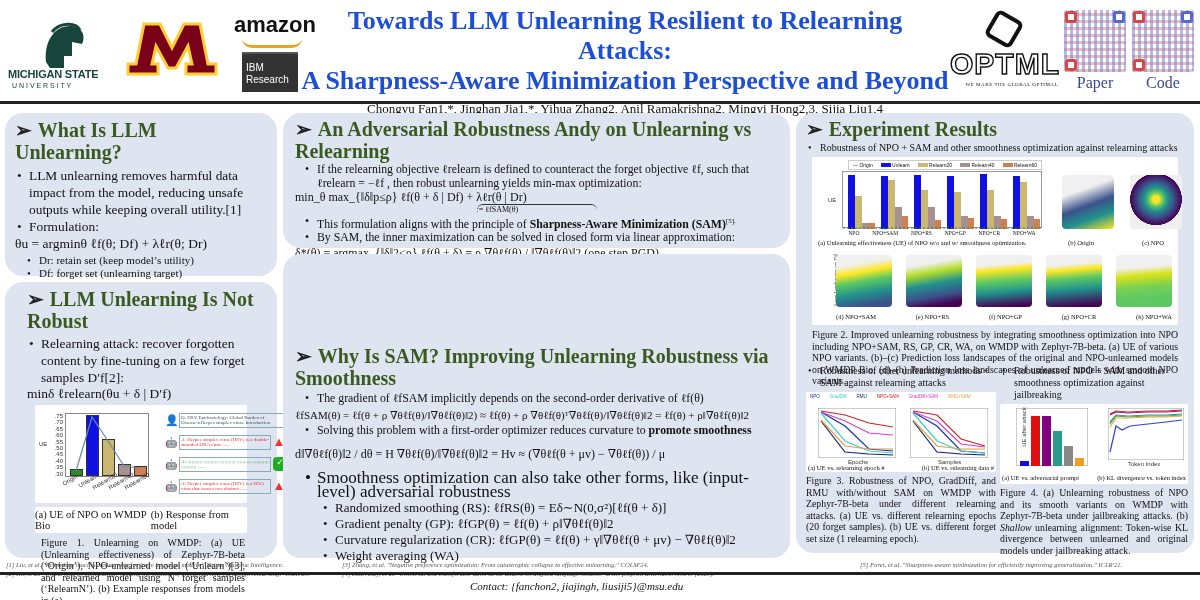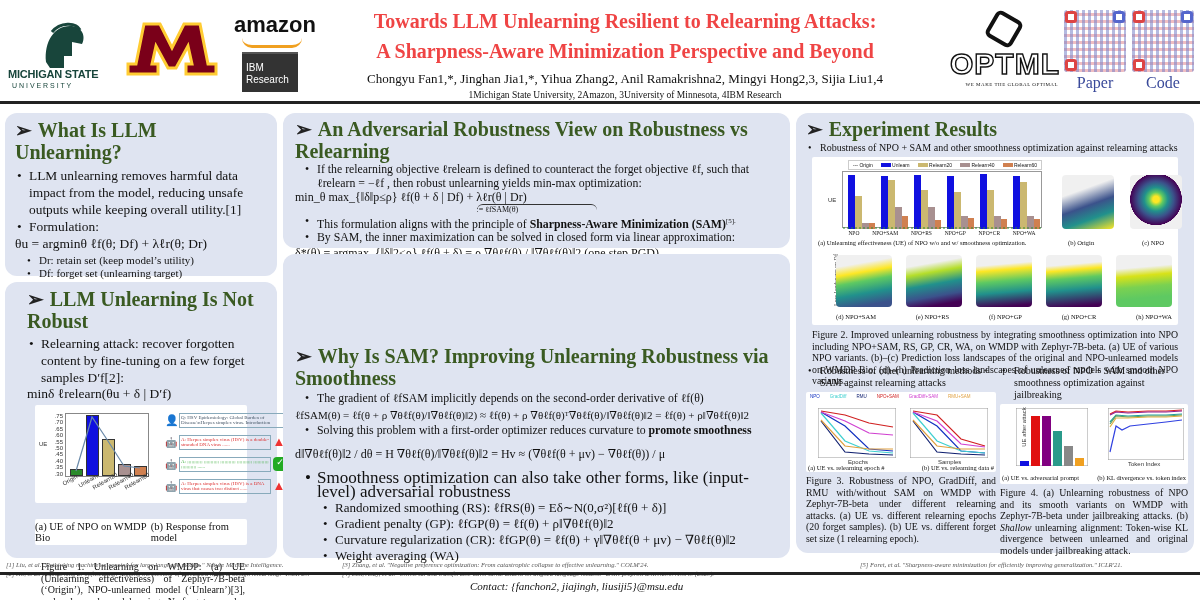--- a/index.html
+++ b/index.html
@@ -5,33 +5,33 @@
 *{box-sizing:border-box;margin:0;padding:0}
 html,body{width:1200px;height:600px;overflow:hidden;background:#fff}
 body{font-family:"Liberation Serif","DejaVu Serif",serif;color:#111;position:relative}
 .header{position:absolute;left:0;top:0;width:1200px;height:104px;border-bottom:3px solid #222}
 .logo-msu{position:absolute;left:6px;top:12px;width:116px;height:80px}
 .logo-umn{position:absolute;left:124px;top:18px;width:96px;height:60px}
 .logo-amazon{position:absolute;left:234px;top:12px;font-family:"Liberation Sans",sans-serif;font-weight:bold;font-size:22px;color:#111}
 .logo-amazon .smile{position:absolute;left:8px;top:26px;width:60px;height:10px;border-bottom:3px solid #f0a020;border-radius:0 0 40px 40px}
 .logo-ibm{position:absolute;left:242px;top:52px;width:56px;height:40px;background:#333;color:#fff;font-family:"Liberation Sans",sans-serif;font-size:10px;line-height:12px;padding:8px 4px;border-top:2px solid #555}
 .title{position:absolute;left:300px;top:6px;width:650px;text-align:center}
-.title h1{font-size:20px;font-weight:bold;line-height:30px;color:#ef4444}
+.title h1{font-size:26px;font-weight:bold;line-height:30px;color:#1d4ed8}
 .title .authors{font-size:13px;margin-top:5px}
 .title .affil{font-size:9.5px;margin-top:3px}
 .logo-optml{position:absolute;left:950px;top:10px;width:108px;height:90px;text-align:right}
 .logo-optml .mark{width:30px;height:30px;margin:4px auto 4px;border:4px solid #111;border-radius:6px;transform:rotate(30deg)}
 .logo-optml .word{font-family:"Liberation Sans",sans-serif;font-size:30px;letter-spacing:1px;font-weight:bold;color:#fff;-webkit-text-stroke:1.4px #111;line-height:32px}
 .logo-optml .tag{font-size:5px;letter-spacing:.5px;margin-top:2px}
 .qr{position:absolute;top:10px;width:62px;height:62px;background:
  repeating-linear-gradient(90deg,rgba(120,130,200,.55) 0 3px,transparent 3px 6px),
  repeating-linear-gradient(0deg,rgba(220,110,120,.45) 0 3px,transparent 3px 7px);border-radius:3px}
 .qr .fp{position:absolute;width:12px;height:12px;border:3px solid #d44;border-radius:3px;background:#fff}
 .qr-label{position:absolute;top:74px;font-size:16px;color:#3a4a9a;width:62px;text-align:center}
-.panel{position:absolute;background:#dfe4f1;border-radius:12px}
+.panel{position:absolute;background:#dfe4f1;border-radius:18px}
 .ph{font-weight:bold;color:#3a5a22;font-size:20px;line-height:22px}
 .ph .arrow{color:#222;margin-right:6px}
 ul.b{list-style:none}
 ul.b>li{position:relative;padding-left:14px}
 ul.b>li:before{content:"•";position:absolute;left:2px}
 .eq{text-align:left;}
 .p1 li{font-size:13.4px;line-height:17px}
 .p1 ul.sub li{font-size:11px;line-height:13px;padding-left:24px}
 .p1 ul.sub li:before{left:12px}
 .figbox{background:#fff;border-radius:2px}
@@ -151,32 +151,32 @@
         <div style="flex:1;border:1px solid #8ab;font-size:5px;padding:1px;height:15px;color:#3a3;overflow:hidden">A: ;;;;;;;;;;; ;;;;;;;;;;; ;;;;;;;;;;; ;;;;;;;;;;; ;;;;;;;;;;; ;;;;;;;;;;; ......</div>
         <span style="color:#fff;background:#2a2;border-radius:4px;font-size:9px;width:14px;height:14px;text-align:center;margin-left:2px">✓</span>
       </div>
       <div style="display:flex;align-items:center;height:22px">
         <span style="font-size:10px;width:14px">🤖</span>
         <div style="flex:1;border:1px solid #8ab;font-size:5px;padding:1px;height:15px;color:#d33;overflow:hidden">A: Herpes simplex virus (HSV) is a DNA virus that causes two distinct ......</div>
         <span style="color:#e33;font-size:13px;width:16px;text-align:center">▲</span>
       </div>
     </div>
   </div>
-  <div class="figbox" style="display:flex;justify-content:space-around;font-size:10.5px;margin:16px 8px;padding:2px 0">
+  <div class="figbox" style="display:flex;justify-content:space-around;font-size:10.5px;margin:4px 8px;padding:2px 0">
     <span>(a) UE of NPO on WMDP Bio</span>
     <span>(b) Response from model</span>
   </div>
   <div class="caption" style="margin:3px 10px 0 14px;font-size:10px;line-height:11.5px">Figure 1. Unlearning on WMDP: (a) UE (Unlearning effectiveness) of Zephyr-7B-beta (‘Origin’), NPO-unlearned model (‘Unlearn’)[3], and relearned model using N forget samples (‘RelearnN’). (b) Example responses from models in (a).</div>
   <ul class="b" style="margin-top:2px">
     <li style="font-size:14px;line-height:16.5px">Jailbreaking attack[4]: Input-level adversarial prompts to induce unlearned LLMs to re-generate the forgotten content.</li>
   </ul>
 </div>
 
 <div class="panel" style="left:283px;top:113px;width:507px;height:135px;padding:5px 12px">
-  <div class="ph"><span class="arrow">➢</span><span>An Adversarial Robustness View on Robustness vs Relearning</span></div>
+  <div class="ph"><span class="arrow">➢</span><span>An Adversarial Robustness Andy on Unlearning vs Relearning</span></div>
   <ul class="b" style="font-size:11.8px;line-height:13.5px;margin-top:1px;padding-left:8px">
     <li>If the relearning objective ℓrelearn is defined to counteract the forget objective ℓf, such that ℓrelearn = −ℓf , then robust unlearning yields min-max optimization:</li>
   </ul>
   <div class="eq" style="font-size:12px;line-height:14px">min_θ max_{‖δ‖p≤ρ} ℓf(θ + δ | Df) + λℓr(θ | Dr)</div>
   <div class="eq" style="font-size:8px;line-height:10px;border-top:1px solid #333;width:120px;margin:0 auto;border-radius:6px 6px 0 0">:= ℓfSAM(θ)</div>
   <ul class="b" style="font-size:11.8px;line-height:13.5px;padding-left:8px">
     <li><span>This formulation aligns with the principle of </span><b>Sharpness-Aware Minimization (SAM)</b><sup style="font-size:7px">[5].</sup></li>
     <li>By SAM, the inner maximization can be solved in closed form via linear approximation:</li>
   </ul>
   <div class="eq" style="font-size:12px;line-height:16px">δ*(θ) = argmax_{‖δ‖2≤ρ} ℓf(θ + δ) = ρ ∇θℓf(θ) / ‖∇θℓf(θ)‖2   (one step PGD)</div>

